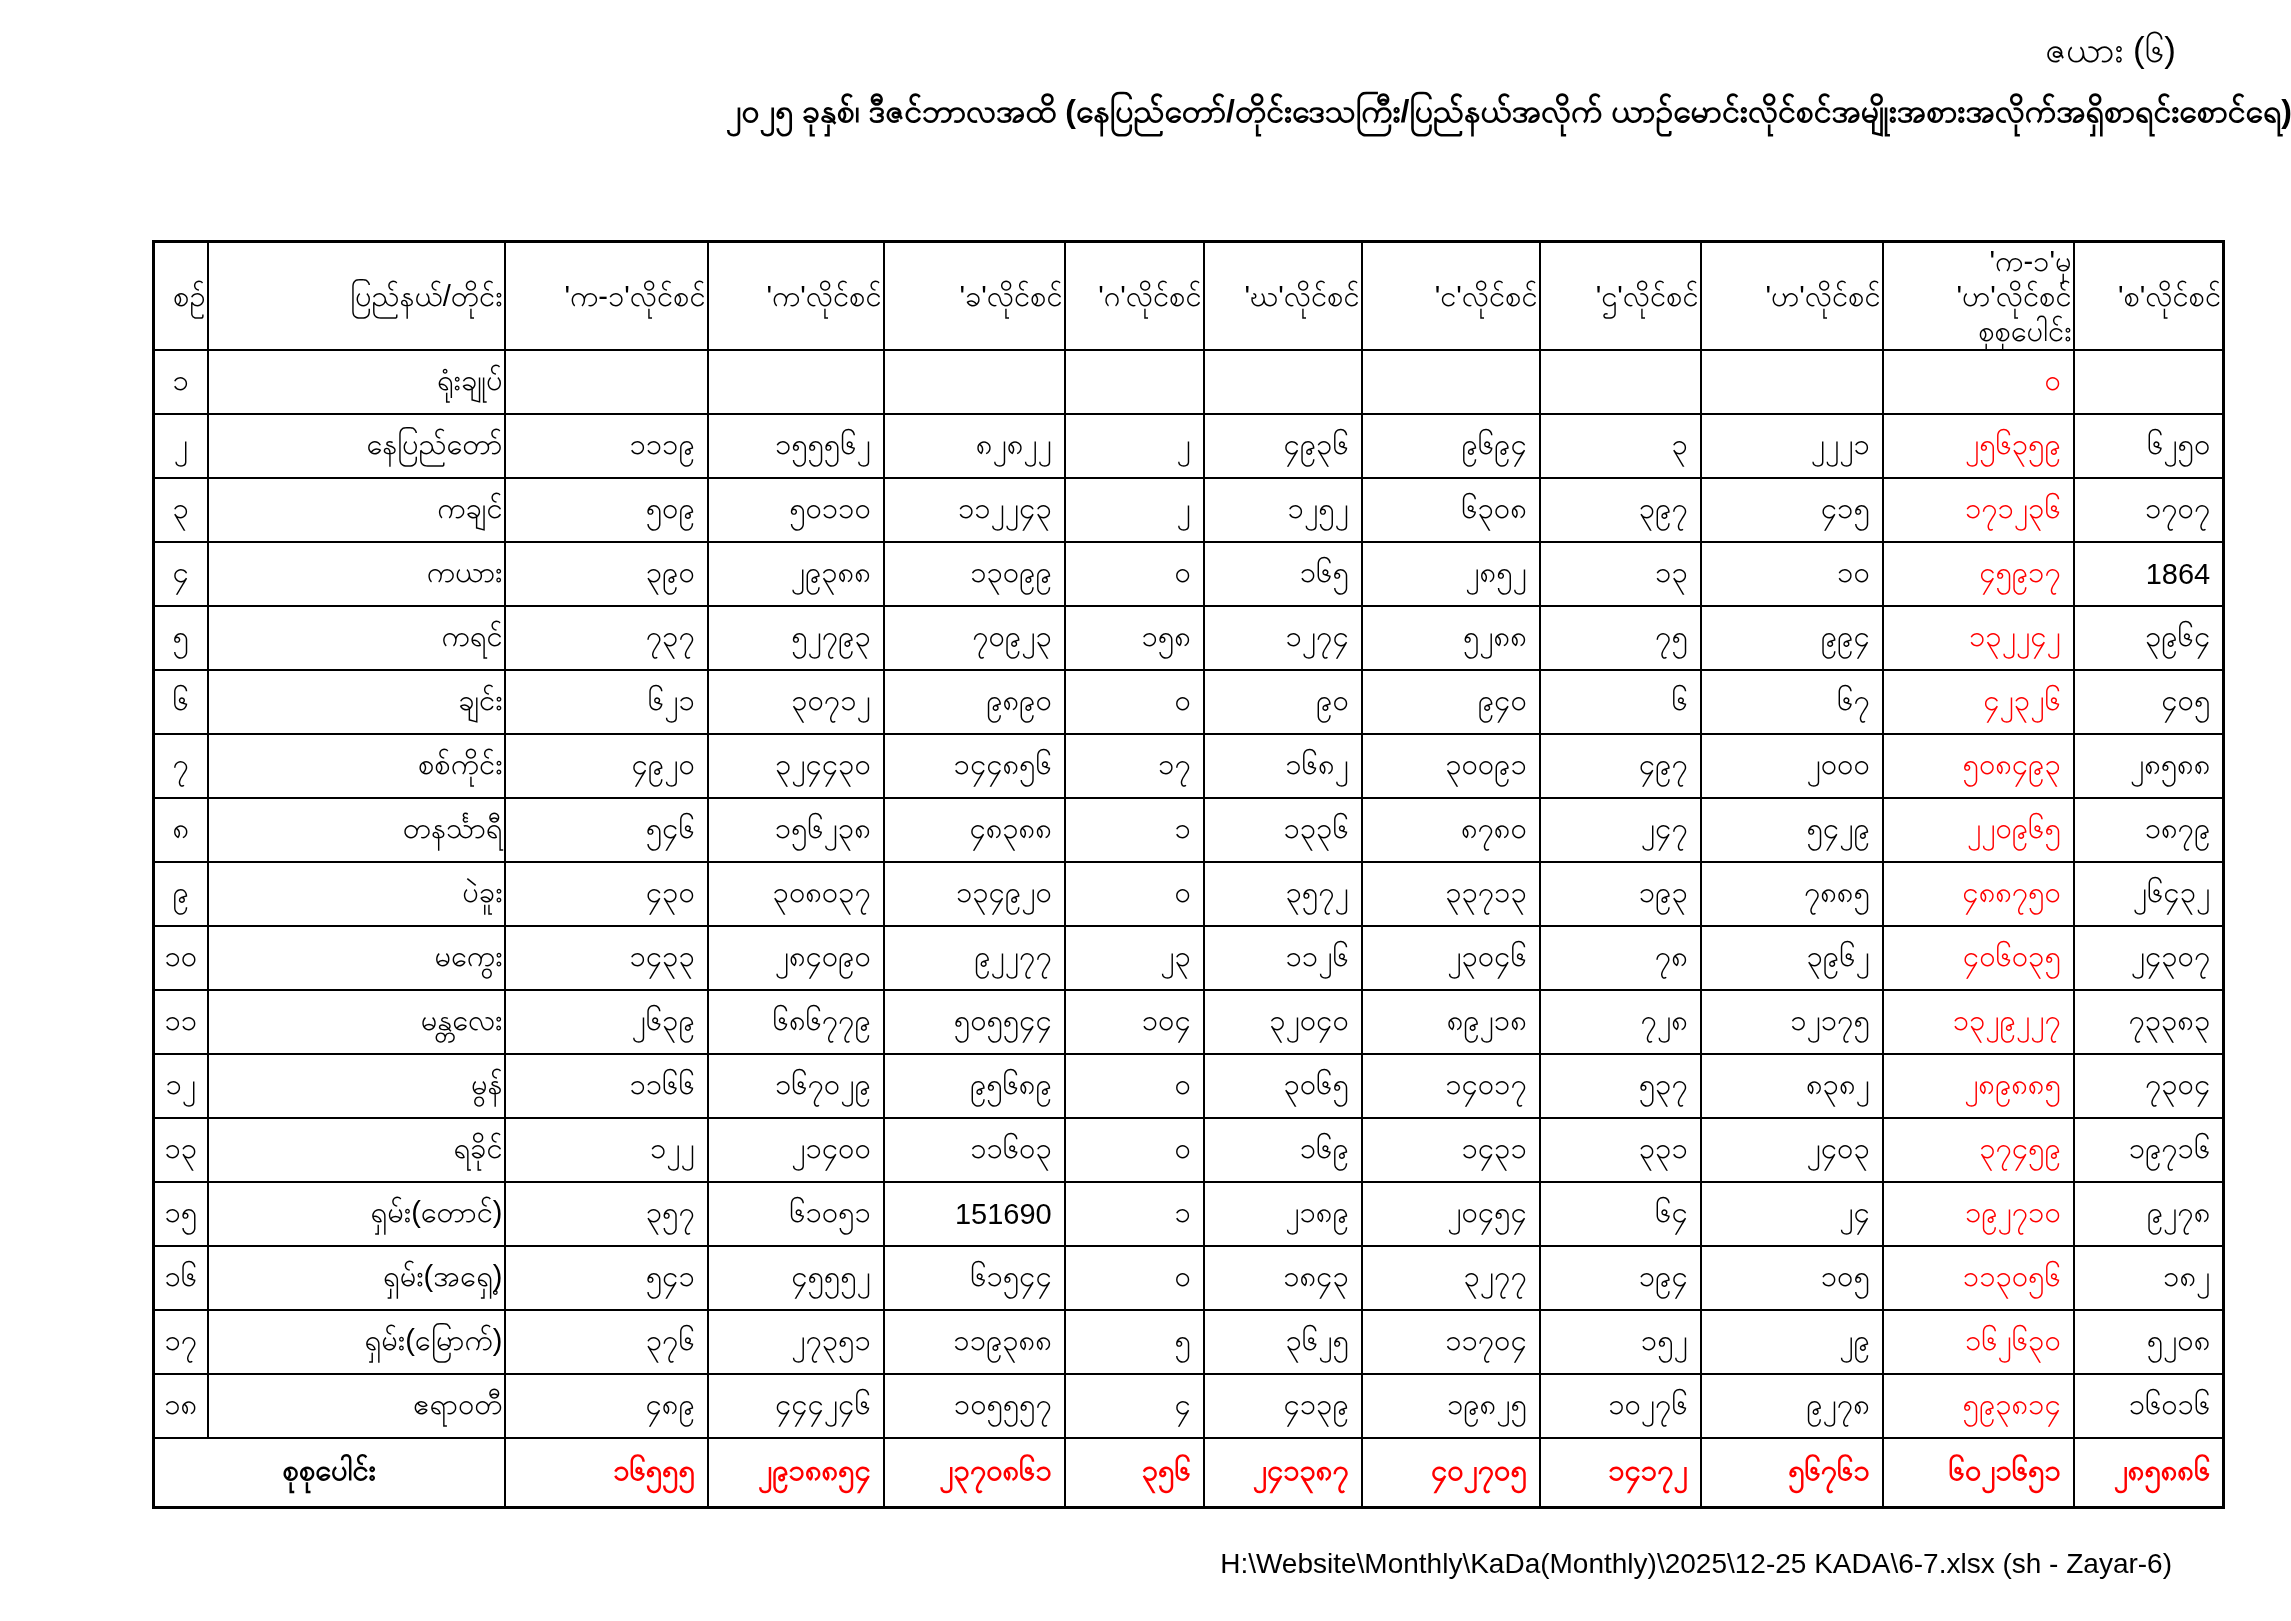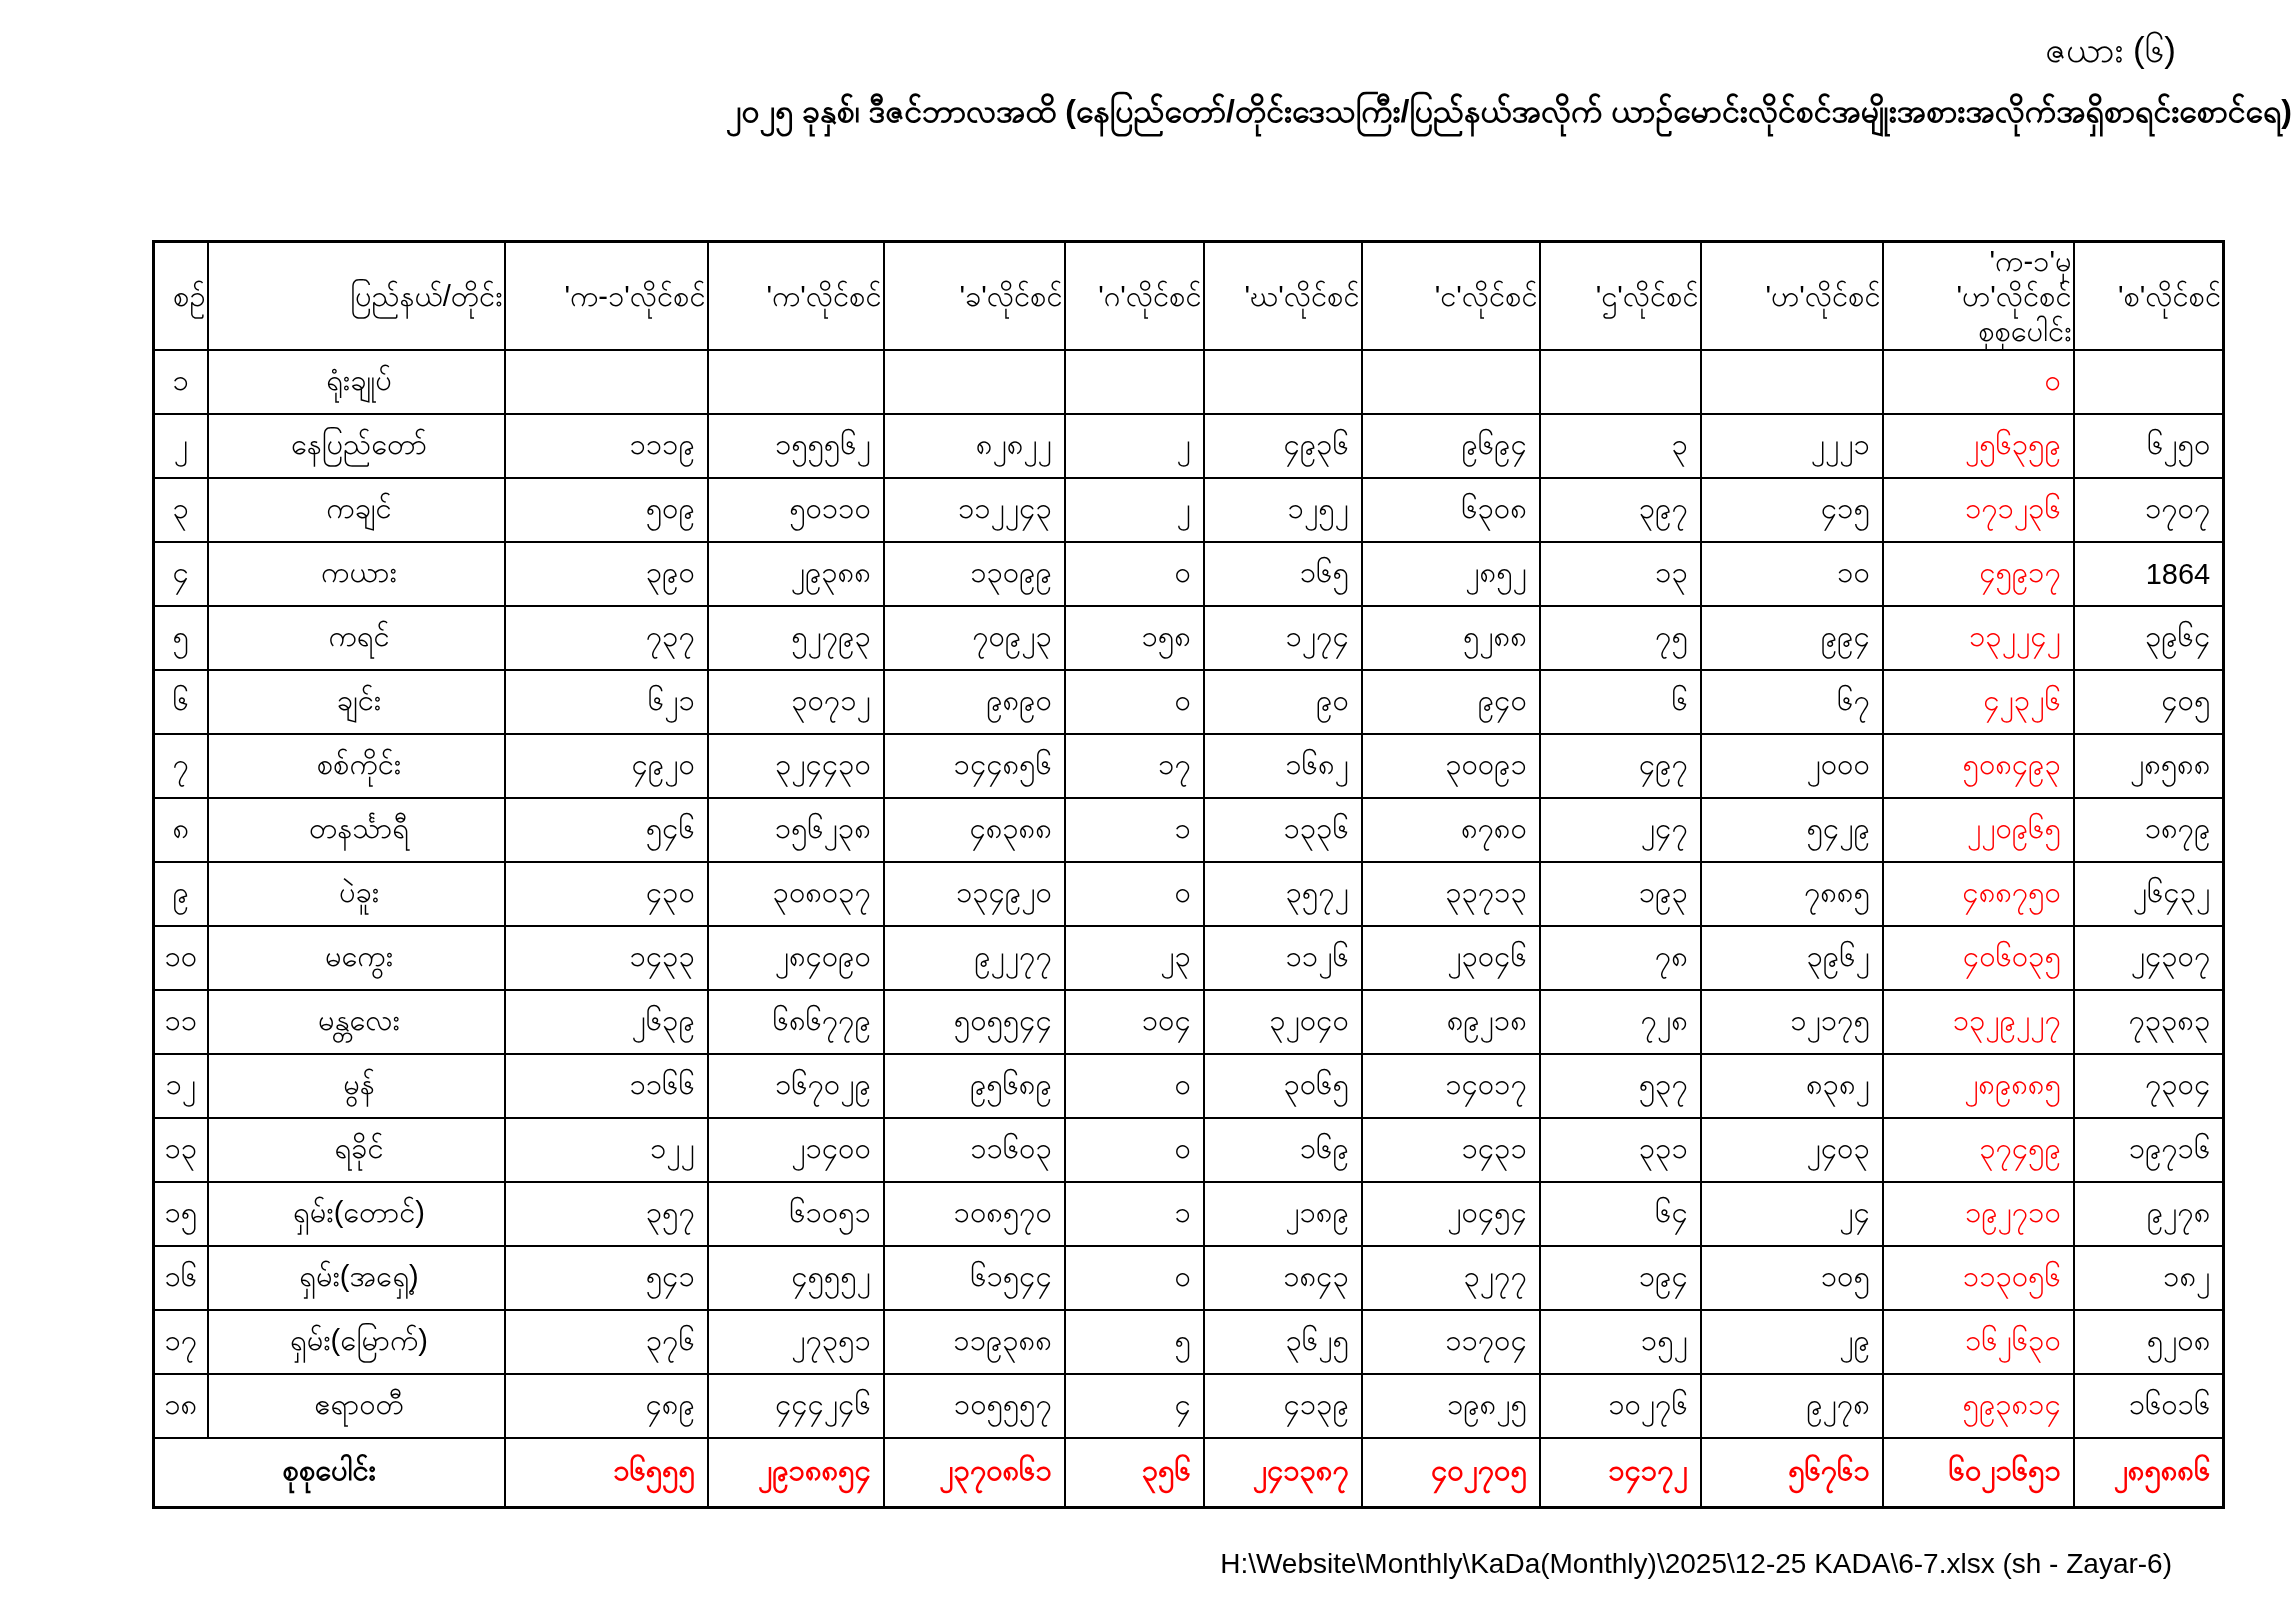--- a/index.html
+++ b/index.html
@@ -19,21 +19,21 @@
     border-collapse:collapse;table-layout:fixed;
     border:3.9px solid #000;
   }
   td,th{
     border:2.5px solid #000;font-size:29px;font-weight:normal;
     overflow:hidden;vertical-align:middle;
   }
   thead th{height:98px;text-align:right;line-height:1.2;white-space:pre-line;}
   tbody td{height:60px;}
   td.no{text-align:center;}
-  td.name{text-align:center;padding-left:7px;margin-top:16px;}
+  td.name{text-align:right;padding-left:7px;margin-top:16px;}
   td.num{text-align:right;padding-right:11.8px;}
   td.red, .red{color:#ff0000;}
   tr.total-row td{height:65px;font-weight:bold;}
   tr.total-row td.label{text-align:center;}
   .footer{
     position:absolute;bottom:41px;right:120px;font-size:28px;margin-top:27px;
   }
 </style>
 </head>
 <body>
@@ -255,21 +255,21 @@
         <td class="num">၃၃၁</td>
         <td class="num">၂၄၀၃</td>
         <td class="num red">၃၇၄၅၉</td>
         <td class="num">၁၉၇၁၆</td>
       </tr>
       <tr>
         <td class="no">၁၅</td>
         <td class="name">ရှမ်း(တောင်)</td>
         <td class="num">၃၅၇</td>
         <td class="num">၆၁၀၅၁</td>
-        <td class="num">၁၀၈၅၇၀</td>
+        <td class="num">151690</td>
         <td class="num">၁</td>
         <td class="num">၂၁၈၉</td>
         <td class="num">၂၀၄၅၄</td>
         <td class="num">၆၄</td>
         <td class="num">၂၄</td>
         <td class="num red">၁၉၂၇၁၀</td>
         <td class="num">၉၂၇၈</td>
       </tr>
       <tr>
         <td class="no">၁၆</td>

